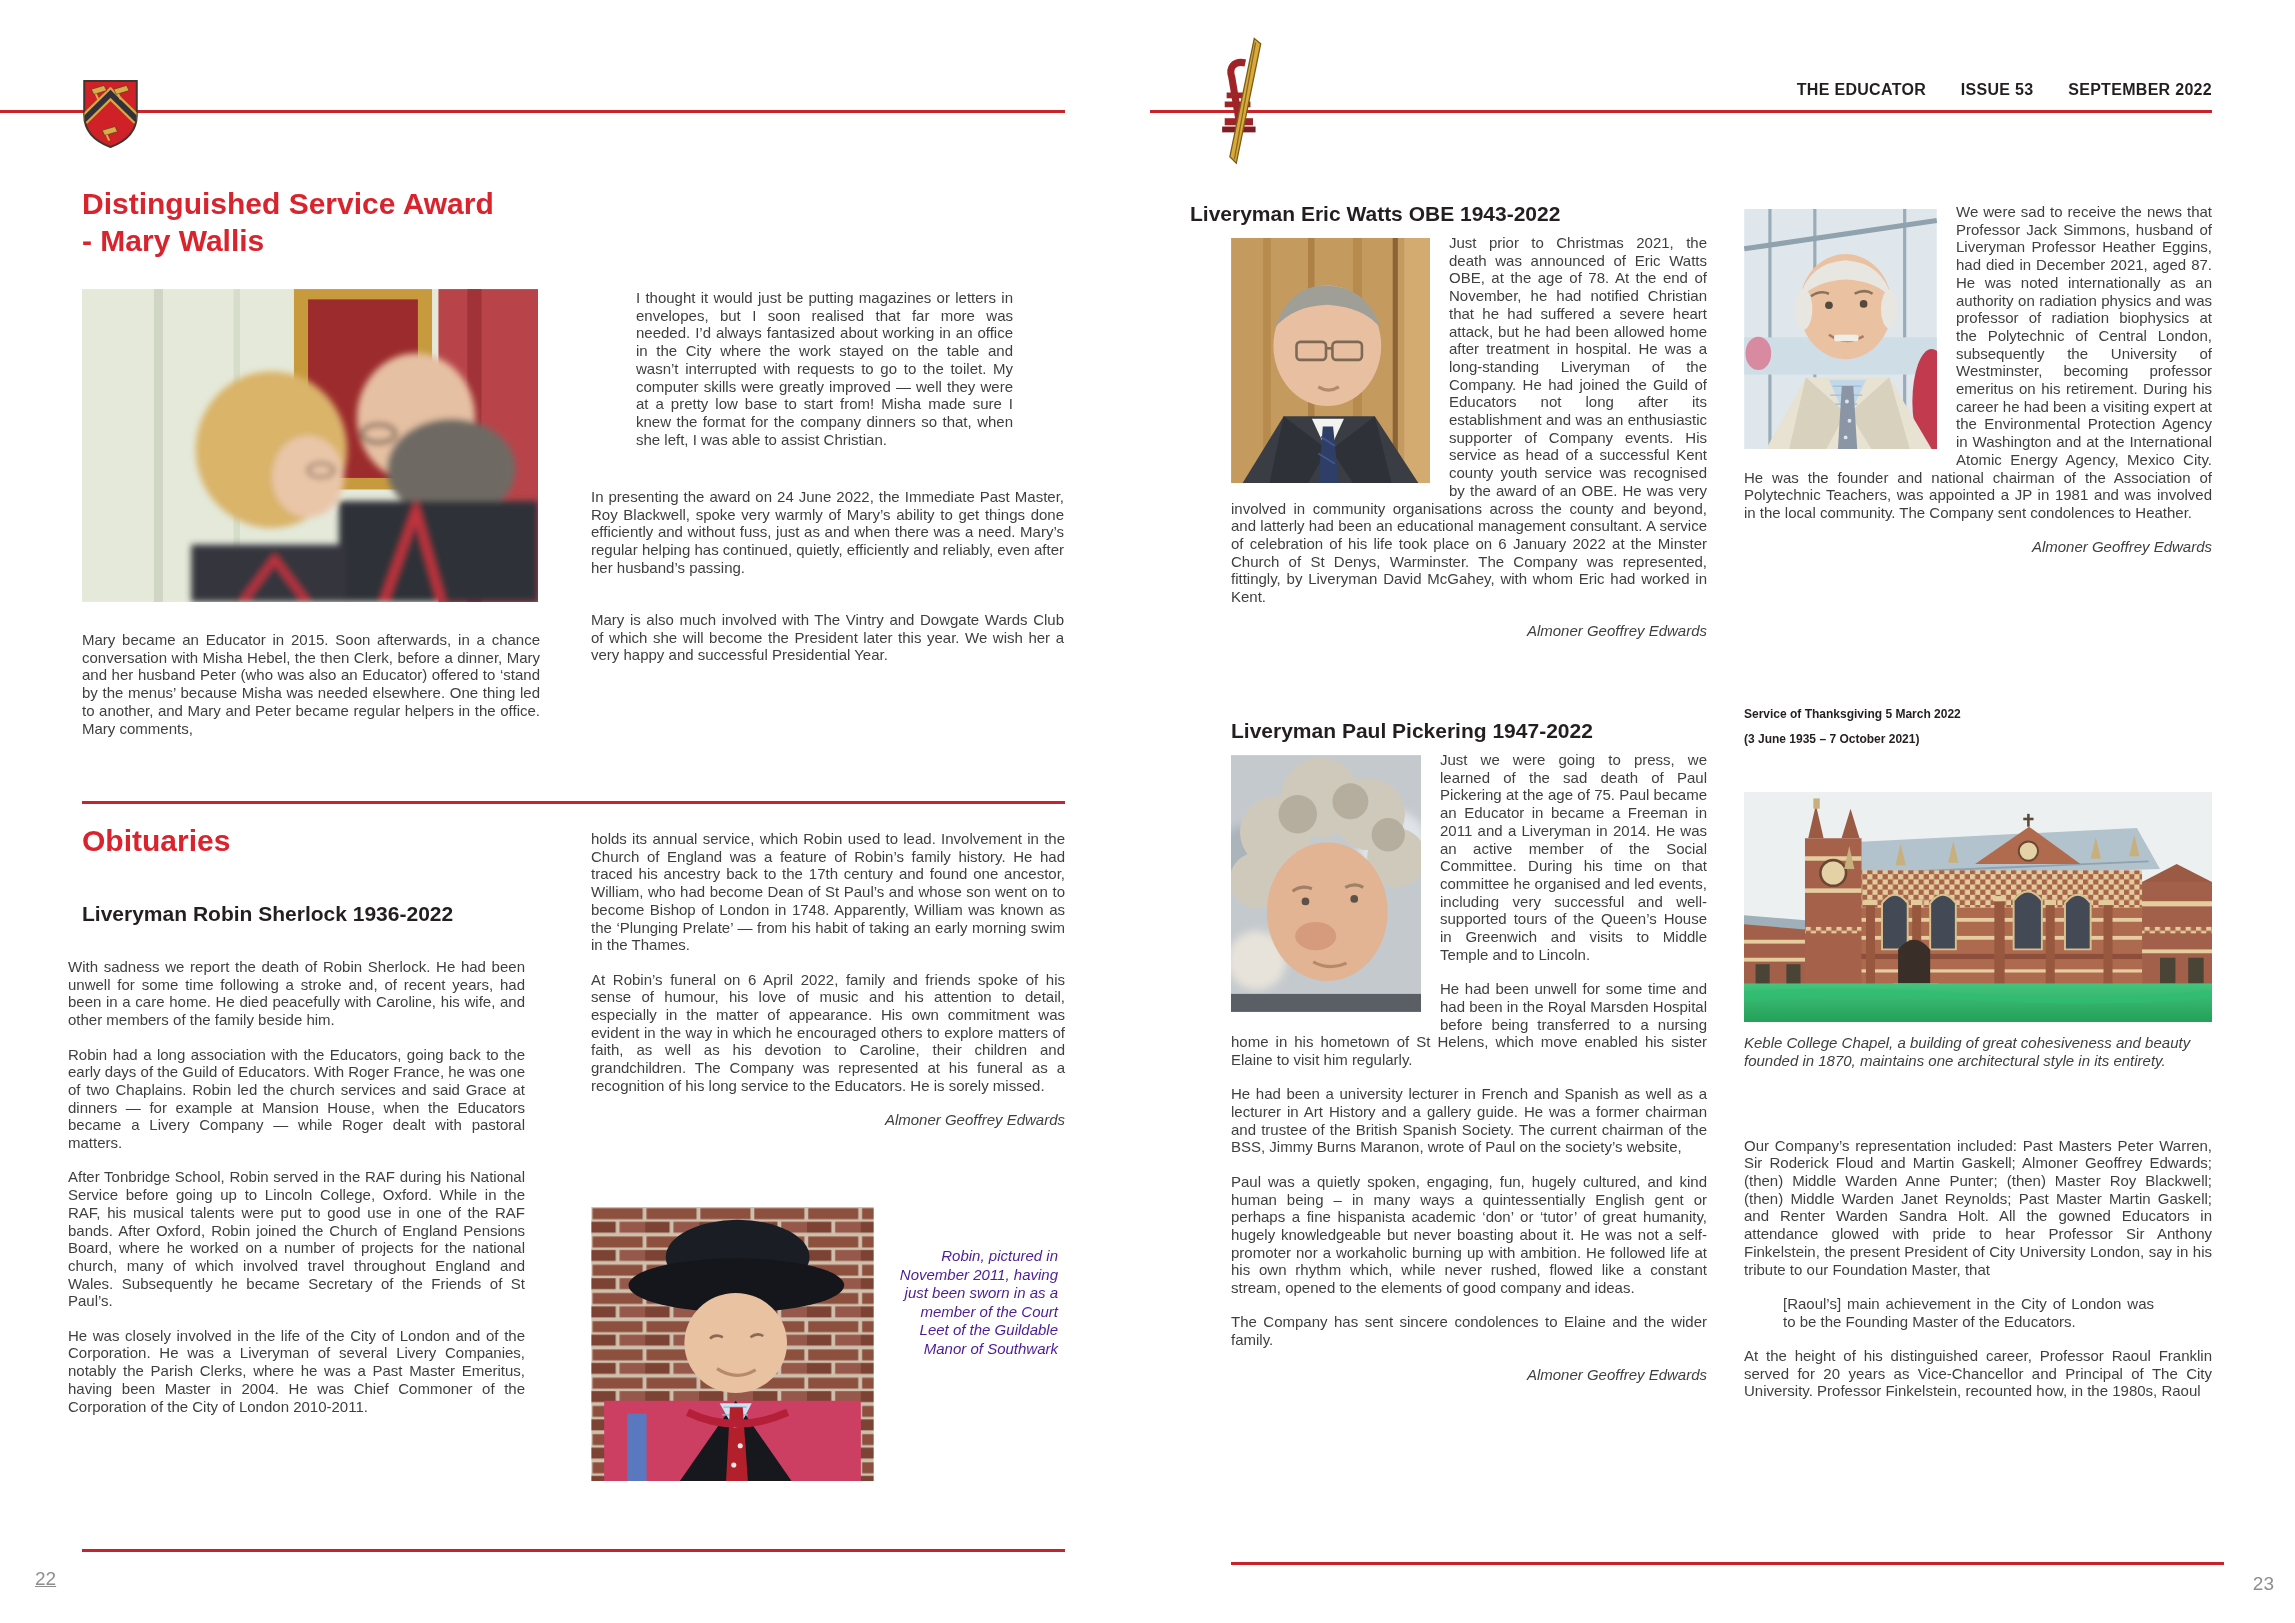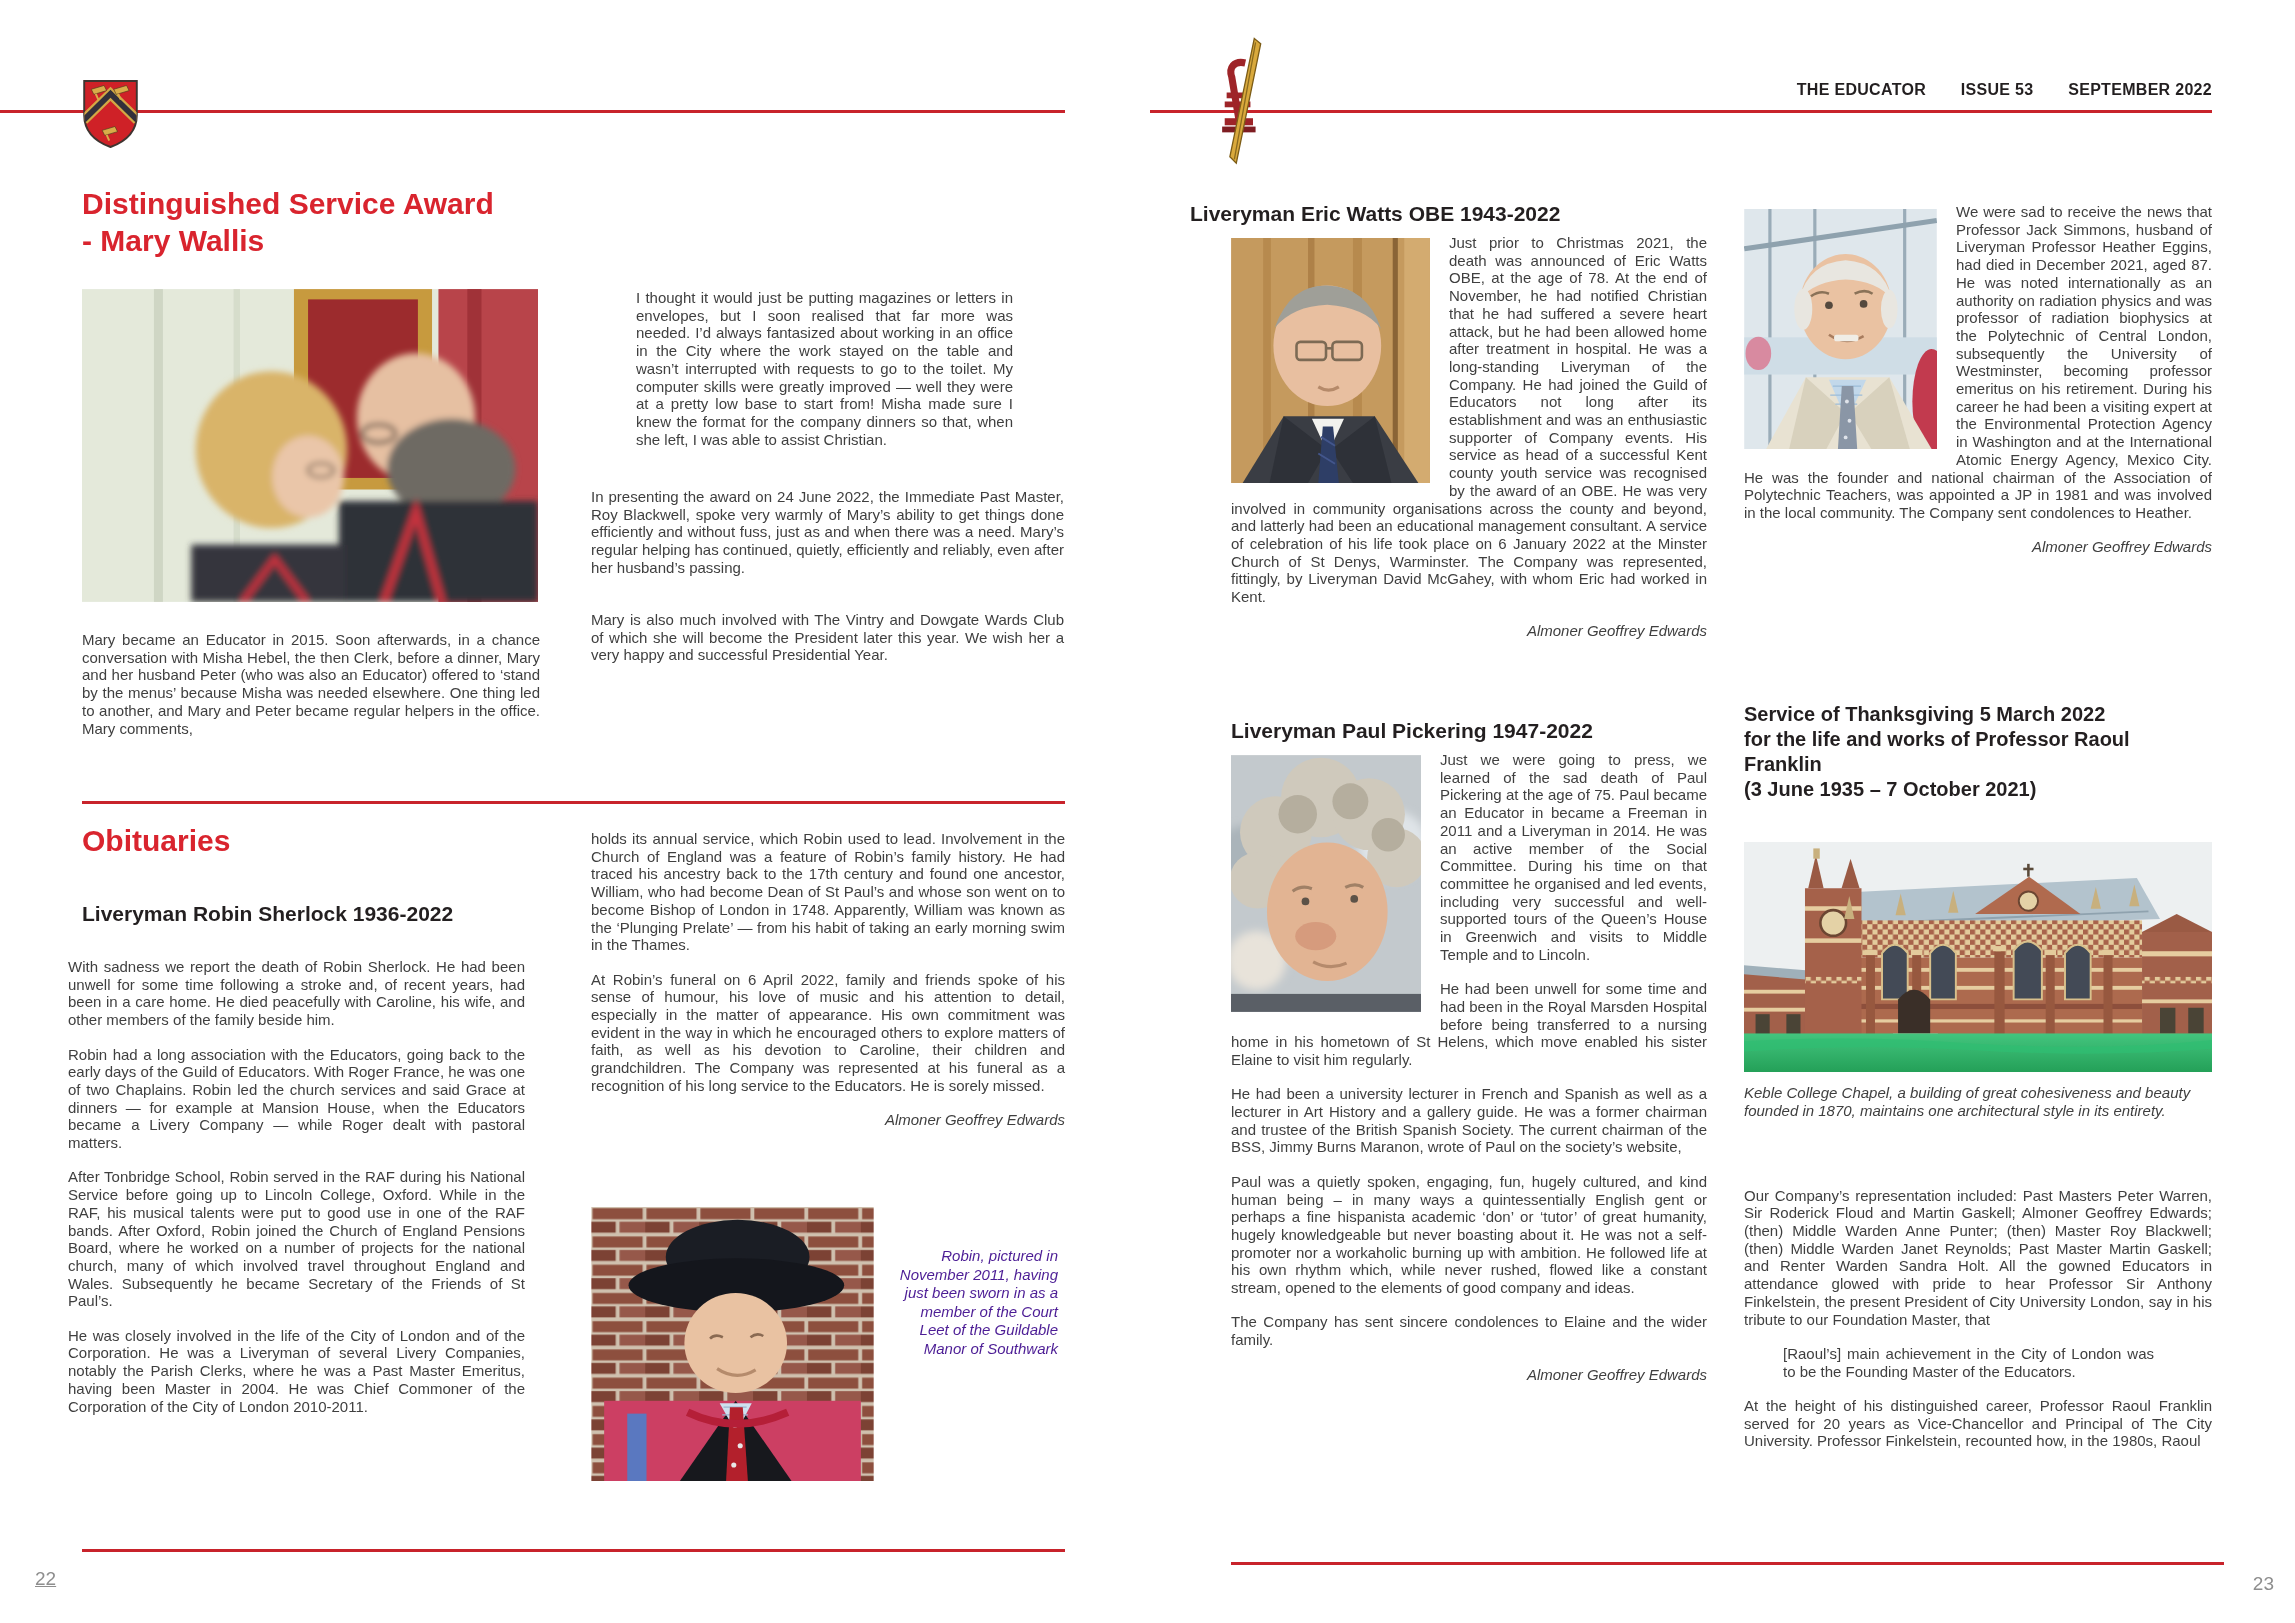--- a/index.html
+++ b/index.html
@@ -19,21 +19,21 @@
   .sign{font-style:italic;text-align:right;font-size:15px;color:#3f3f3f;margin-top:10.3px;}
   .caption{font-style:italic;font-size:15px;line-height:18px;color:#3f3f3f;}
   .caption-right{font-style:italic;font-size:15px;line-height:18.6px;color:#4c1d95;text-align:right;}
   .quoteblock{margin:0 33px 16.7px 39px;}
   .pagenum{font-size:19px;color:#8e8e8e;}
   .masthead{position:absolute;text-align:right;font-weight:bold;color:#231f20;
             font-size:16px;letter-spacing:0.3px;white-space:nowrap;}
   .masthead .seg{margin-left:30px;}
   .photorow{display:flex;margin-top:78px;}
   .photorow .cap{width:166px;margin-left:18px;margin-top:40px;}
-  .thx{margin:0;font-weight:bold;color:#231f20;font-size:20px;line-height:25px;}
+  .thx{margin:0;font-weight:bold;color:#231f20;font-size:12px;line-height:25px;}
 </style>
 </head>
 <body>
 
 <div class="sheet">
 
   <section>
     <div class="rule" style="left:0;top:110px;width:1065px;"></div>
 
     <svg class="abs" style="left:81px;top:77px;" width="59" height="74" viewBox="0 0 92 113">
@@ -288,21 +288,20 @@
             </g>
         </svg>
       </div>
       <p>We were sad to receive the news that Professor Jack Simmons, husband of Liveryman Professor Heather Eggins, had died in December 2021, aged 87. He was noted internationally as an authority on radiation physics and was professor of radiation biophysics at the Polytechnic of Central London, subsequently the University of Westminster, becoming professor emeritus on his retirement. During his career he had been a visiting expert at the Environmental Protection Agency in Washington and at the International Atomic Energy Agency, Mexico City. He was the founder and national chairman of the Association of Polytechnic Teachers, was appointed a JP in 1981 and was involved in the local community. The Company sent condolences to Heather.</p>
       <div class="sign">Almoner Geoffrey Edwards</div>
     </div>
 
     <div class="abs" style="left:1744px;top:702px;width:468px;">
       <h3 class="thx">
         <span class="blk">Service of Thanksgiving 5 March 2022</span>
-        <span class="blk">for the life and works of Professor Raoul Franklin</span>
         <span class="blk">(3 June 1935 – 7 October 2021)</span>
       </h3>
 
       <svg style="display:block;margin-top:40px;" width="468" height="230" viewBox="0 0 729 358" preserveAspectRatio="none">
         <defs>
           <pattern id="checker" width="16" height="16" patternUnits="userSpaceOnUse">
             <rect width="16" height="16" fill="#a8634b"></rect>
             <rect width="8" height="8" fill="#e3cb9c"></rect>
               <rect x="8" y="8" width="8" height="8" fill="#e3cb9c"></rect>
           </pattern>

